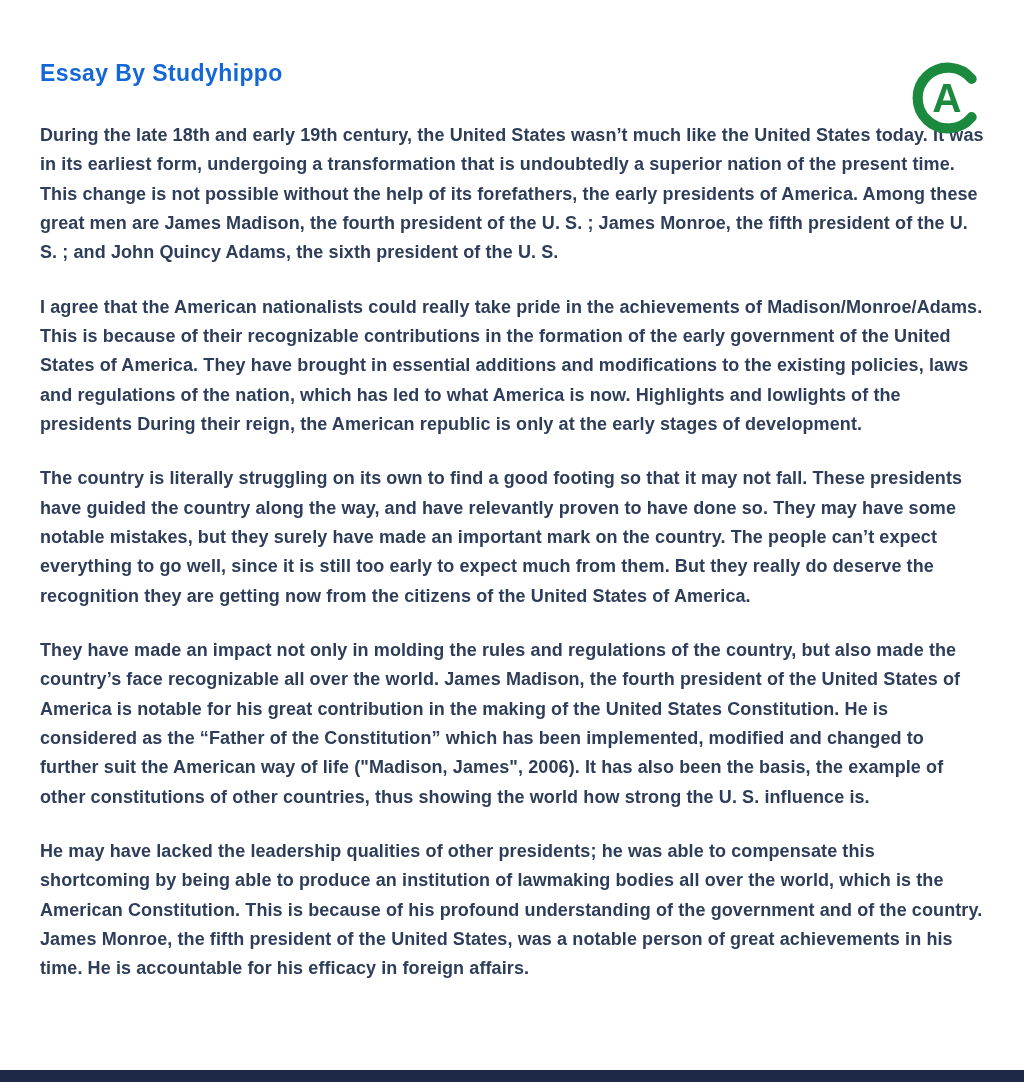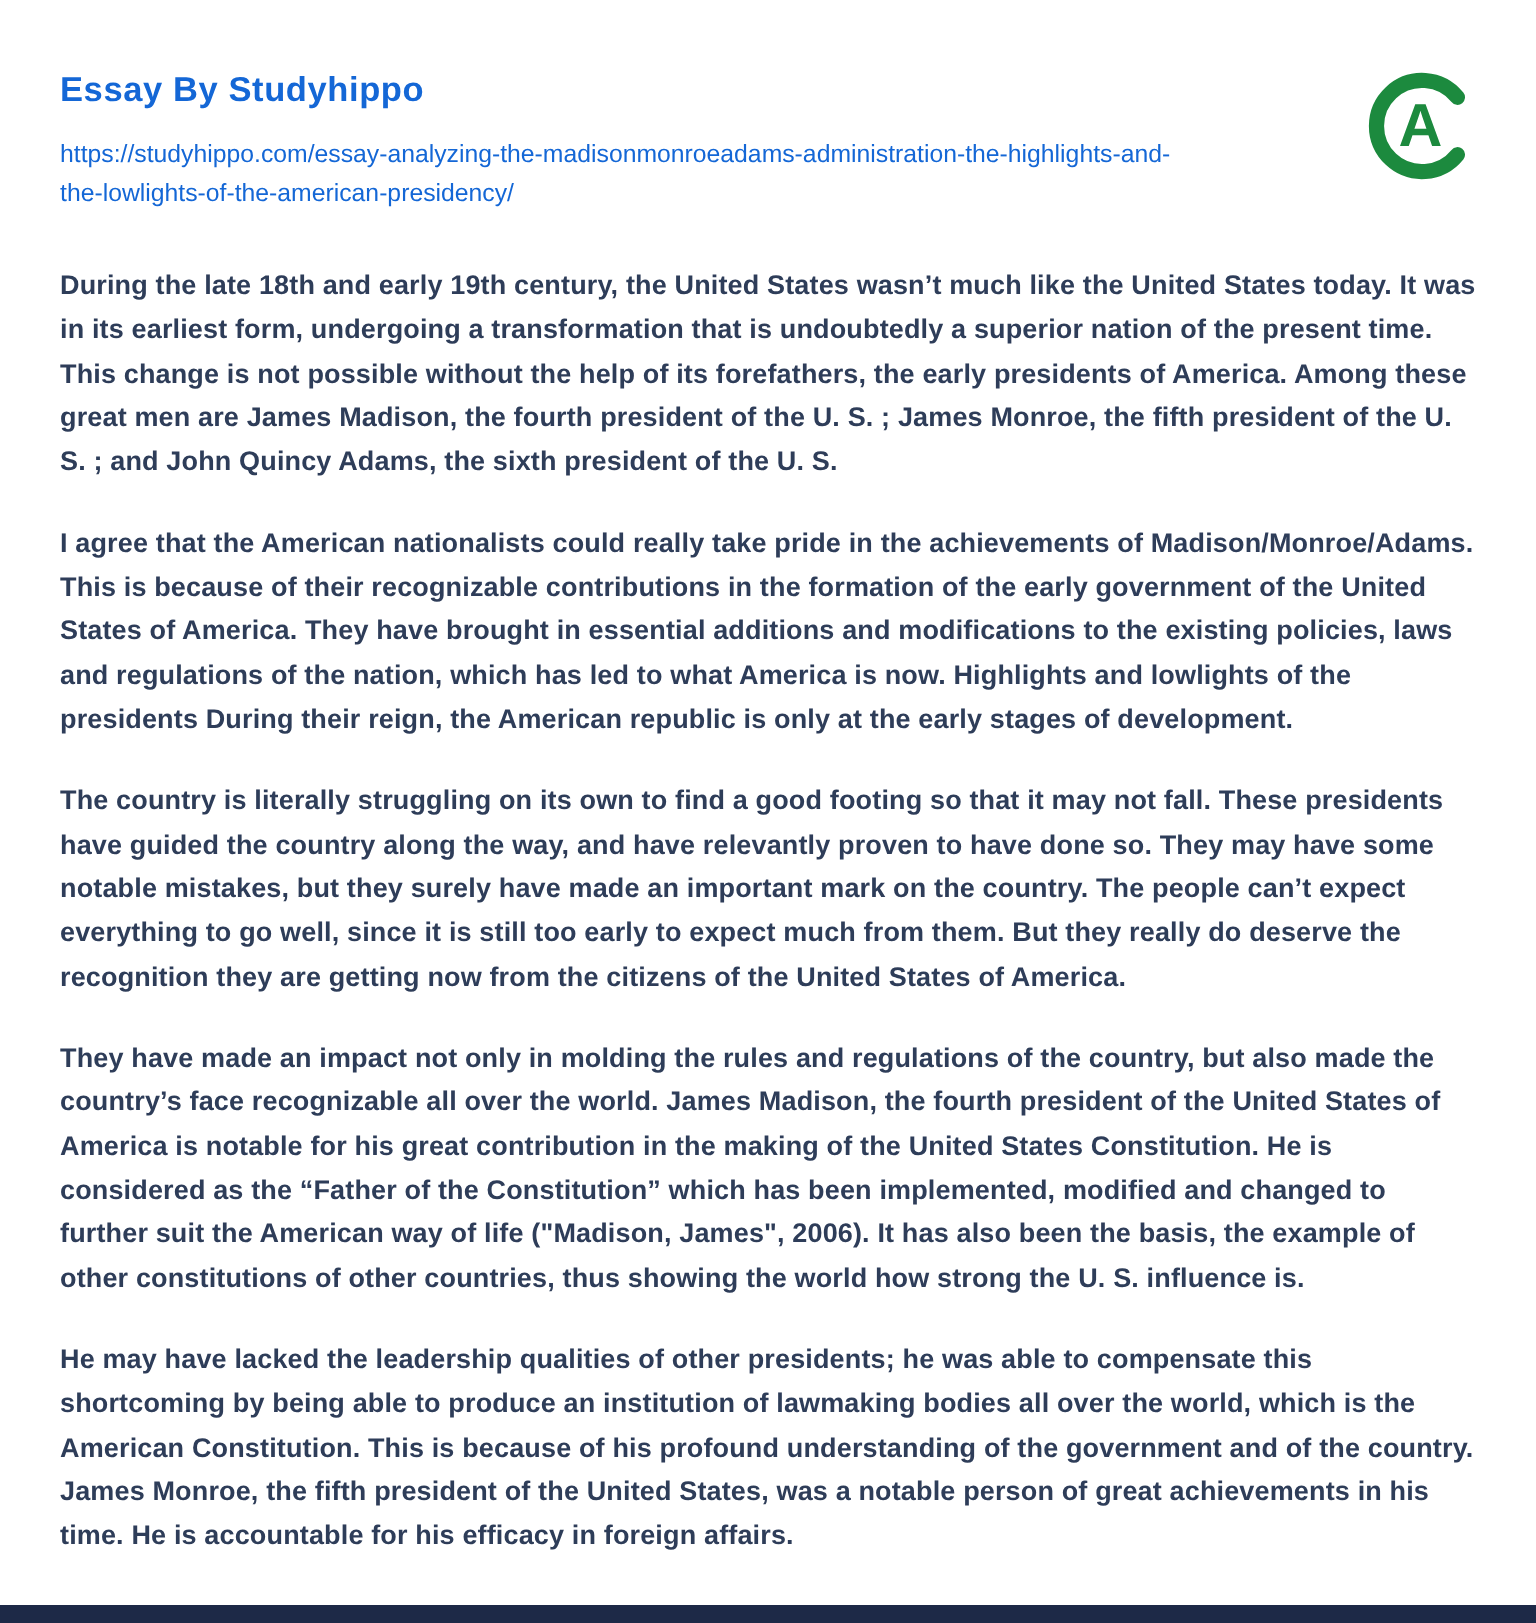--- a/index.html
+++ b/index.html
@@ -10,21 +10,21 @@
     background: #ffffff;
     font-family: "Liberation Sans", "DejaVu Sans", sans-serif;
     overflow: hidden;
   }
 
   .page {
     position: relative;
     width: 1024px;
     height: 1082px;
     background: #ffffff;
-    padding: 46px 40px 0 40px;
+    padding: 60px 40px 0 40px;
   }
 
   
   .header {
     position: relative;
     padding-right: 110px;
     margin-bottom: 34px;
   }
 
   .byline {
@@ -84,21 +84,20 @@
   }
 </style>
 </head>
 <body>
 
 <div class="page">
 
   <div class="header">
     <div class="byline">Essay By Studyhippo</div>
 
-    <a class="source-url">https://studyhippo.com/essay-analyzing-the-madisonmonroeadams-administration-the-highlights-and-the-lowlights-of-the-american-presidency/</a>
 
     <div class="logo">
       <svg viewBox="0 0 64 64" width="72" height="72" aria-hidden="true">
         <path d="M 53 15 A 27 27 0 1 0 53 49" fill="none" stroke="#1c8a3e" stroke-width="9" stroke-linecap="round"></path>
         <text x="31" y="44" text-anchor="middle" font-family="Liberation Sans, DejaVu Sans, sans-serif" font-size="36" font-weight="bold" fill="#1c8a3e">A</text>
       </svg>
     </div>
   </div>
 
 

